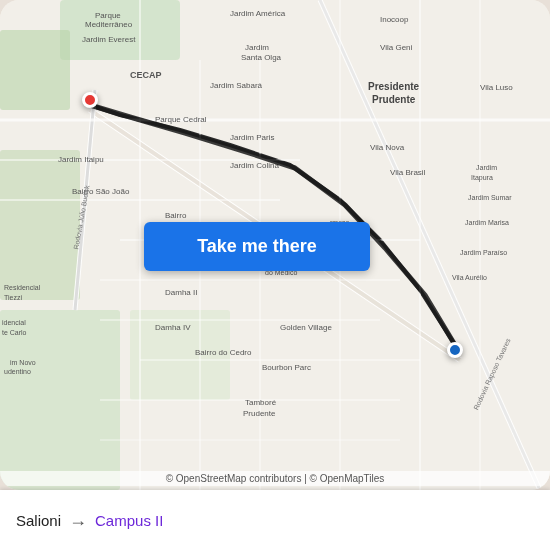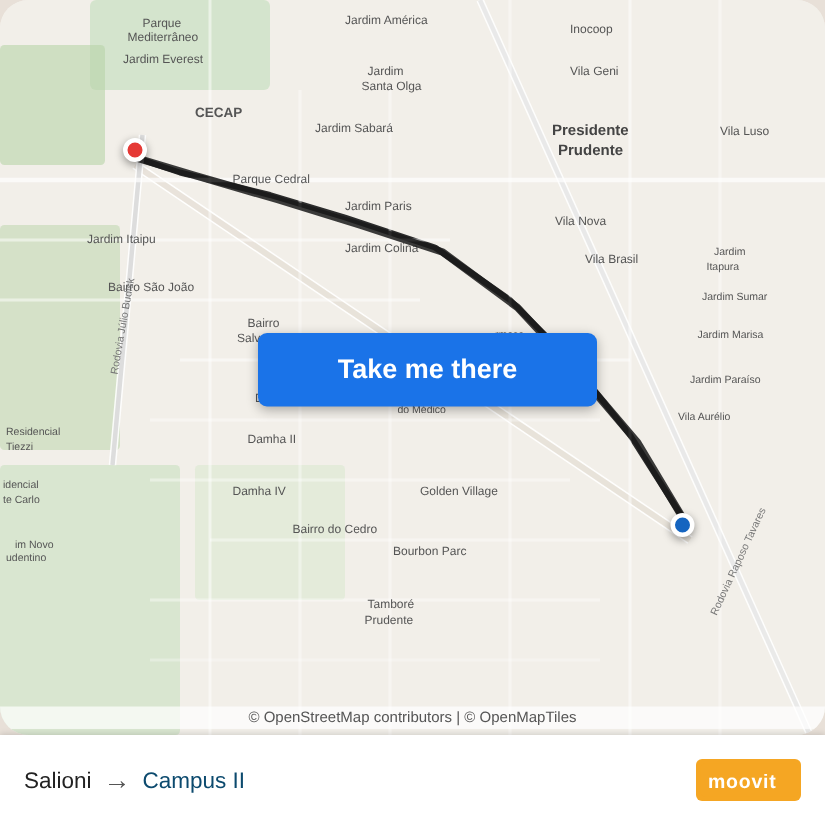--- a/index.html
+++ b/index.html
@@ -24,21 +24,21 @@
     #map-svg {
       position: absolute;
       top: 0; left: 0;
       width: 100%; height: 100%;
     }
 
     
     #take-me-there-btn {
       position: absolute;
       top: 222px;
-      left: 172px;
+      left: 144px;
       width: 226px;
       height: 49px;
       background: #1a73e8;
       color: white;
       border: none;
       border-radius: 6px;
       font-size: 18px;
       font-weight: bold;
       cursor: pointer;
       display: flex;
@@ -86,21 +86,21 @@
 
     #arrow-icon {
       font-size: 18px;
       color: #555;
       margin: 0 8px;
     }
 
     #to-label {
       font-size: 15px;
       font-weight: 500;
-      color: #0c4a6e;
+      color: #6d28d9;
     }
 
     #moovit-logo {
       display: flex;
       align-items: center;
       margin-left: auto;
     }
 
     #moovit-logo-img {
       width: 70px;
@@ -267,22 +267,13 @@
     <span>© OpenStreetMap contributors | © OpenMapTiles</span>
   </div>
 </div>
 
 <div id="bottom-bar">
   <div id="route-labels">
     <span id="from-label">Salioni</span>
     <span id="arrow-icon">→</span>
     <span id="to-label">Campus II</span>
   </div>
-  <div id="moovit-logo">
-    <div id="moovit-logo-img">
-
-      <svg width="65" height="22" viewBox="0 0 65 22" xmlns="http://www.w3.org/2000/svg">
-        <rect width="65" height="22" rx="3" fill="#f5a623"></rect>
-        <text x="5" y="16" font-size="13" font-weight="bold" font-family="Arial" fill="white">moovit</text>
-      </svg>
-    </div>
-  </div>
 </div>
 
 </body></html>

